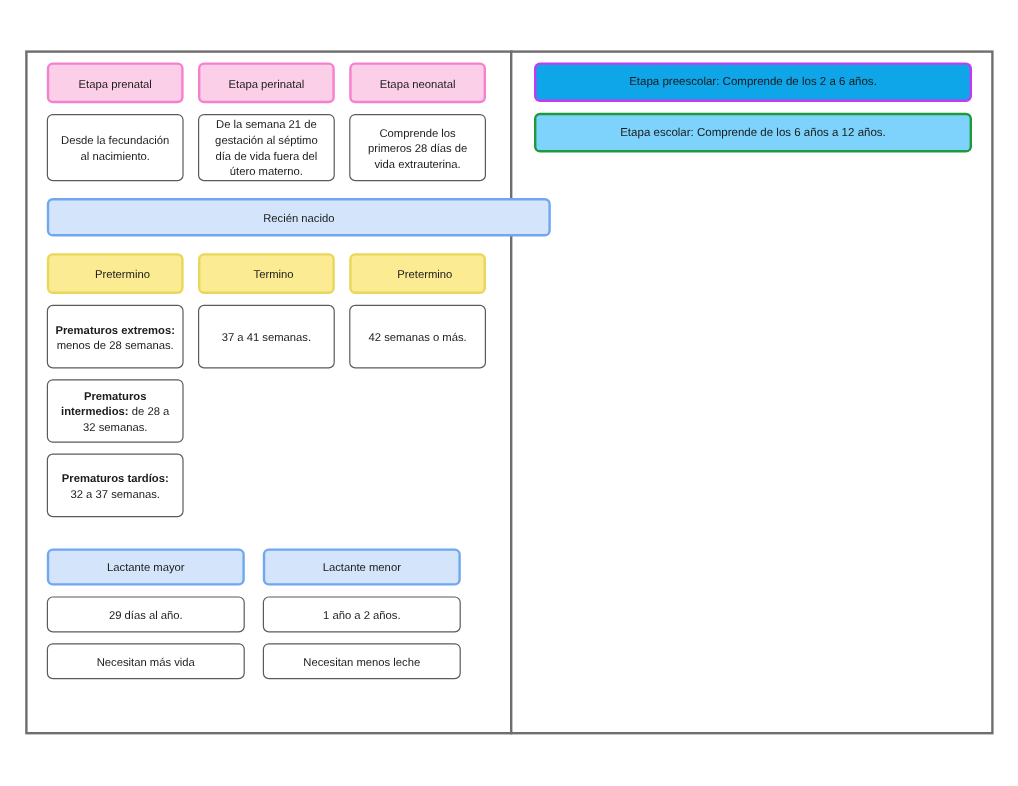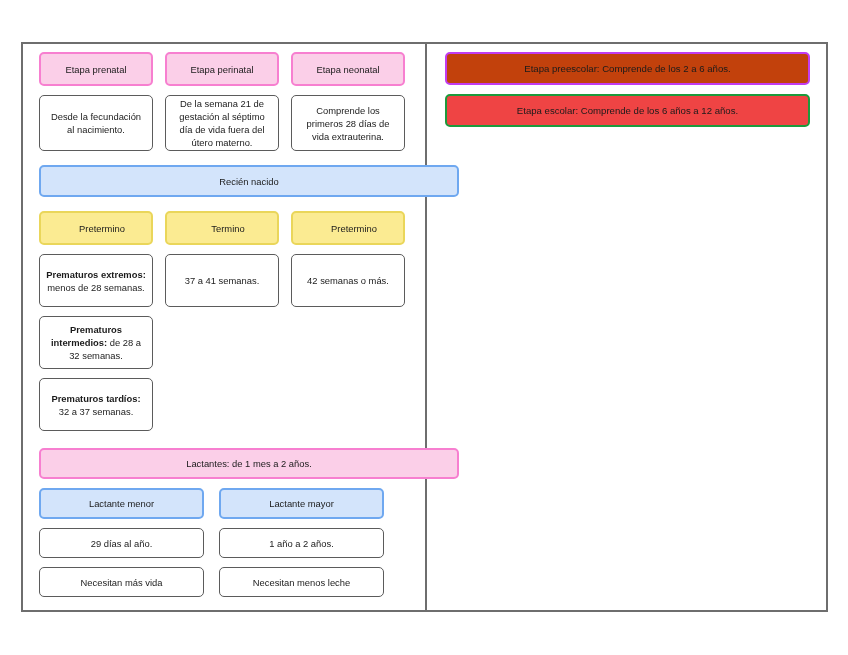--- a/index.html
+++ b/index.html
@@ -88,26 +88,26 @@
     border-color: #6fa8f0;
     border-width: 2px;
   }
   .box.yellow {
     background: #fbeb92;
     border-color: #ead65a;
     border-width: 2px;
     padding-left: 18px;
   }
   .box.purple {
-    background: #c2410c;
+    background: #0ea5e9;
     border-color: #c13cf0;
     border-width: 2px;
   }
   .box.green {
-    background: #ef4444;
+    background: #7dd3fc;
     border-color: #1c9a3c;
     border-width: 2px;
   }
   .box b { font-weight: bold; }
 
   
   .row3 {
     display: flex;
     gap: 12px;
   }
@@ -197,27 +197,26 @@
         <div class="box h-prem">37 a 41 semanas.</div>
       </div>
 
       <div class="col3">
         <div class="box h-prem">42 semanas o más.</div>
       </div>
     </div>
 
     <div class="spacer-l"></div>
 
-    <div class="box pink full h-lact">Lactantes: de 1 mes a 2 años.</div>
 
     <div class="spacer-s"></div>
 
     <div class="row2">
+      <div class="box blue col2 h-lact">Lactante mayor</div>
       <div class="box blue col2 h-lact">Lactante menor</div>
-      <div class="box blue col2 h-lact">Lactante mayor</div>
     </div>
 
     <div class="spacer-s"></div>
 
     <div class="row2">
       <div class="box col2 h-small">29 días al año.</div>
       <div class="box col2 h-small">1 año a 2 años.</div>
     </div>
 
     <div class="spacer-s"></div>

